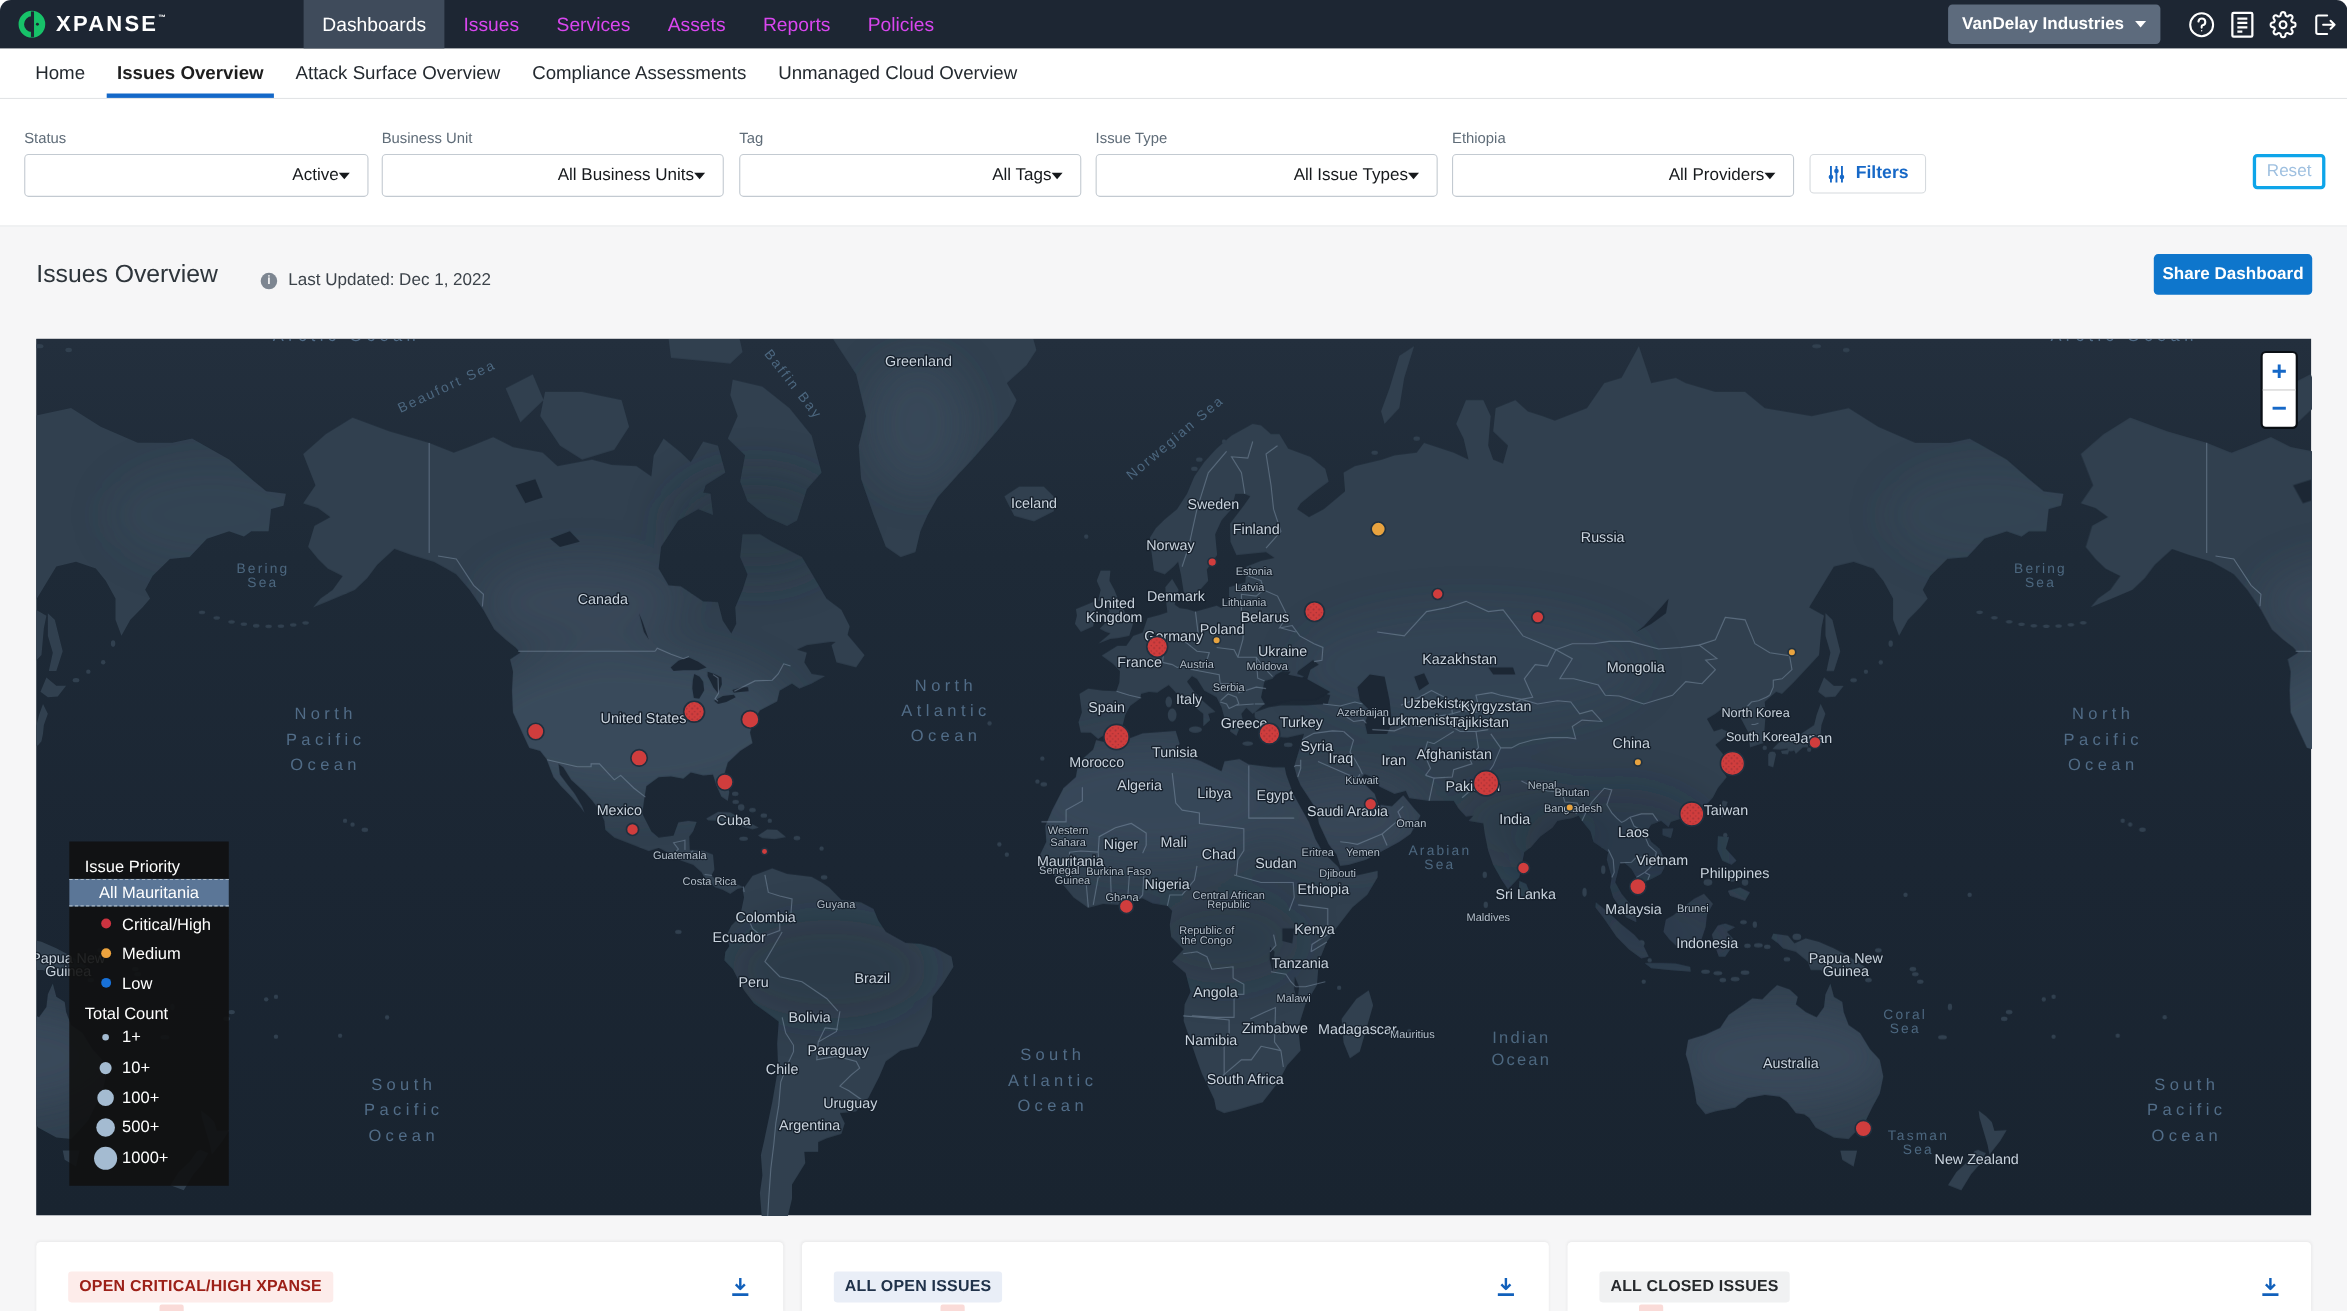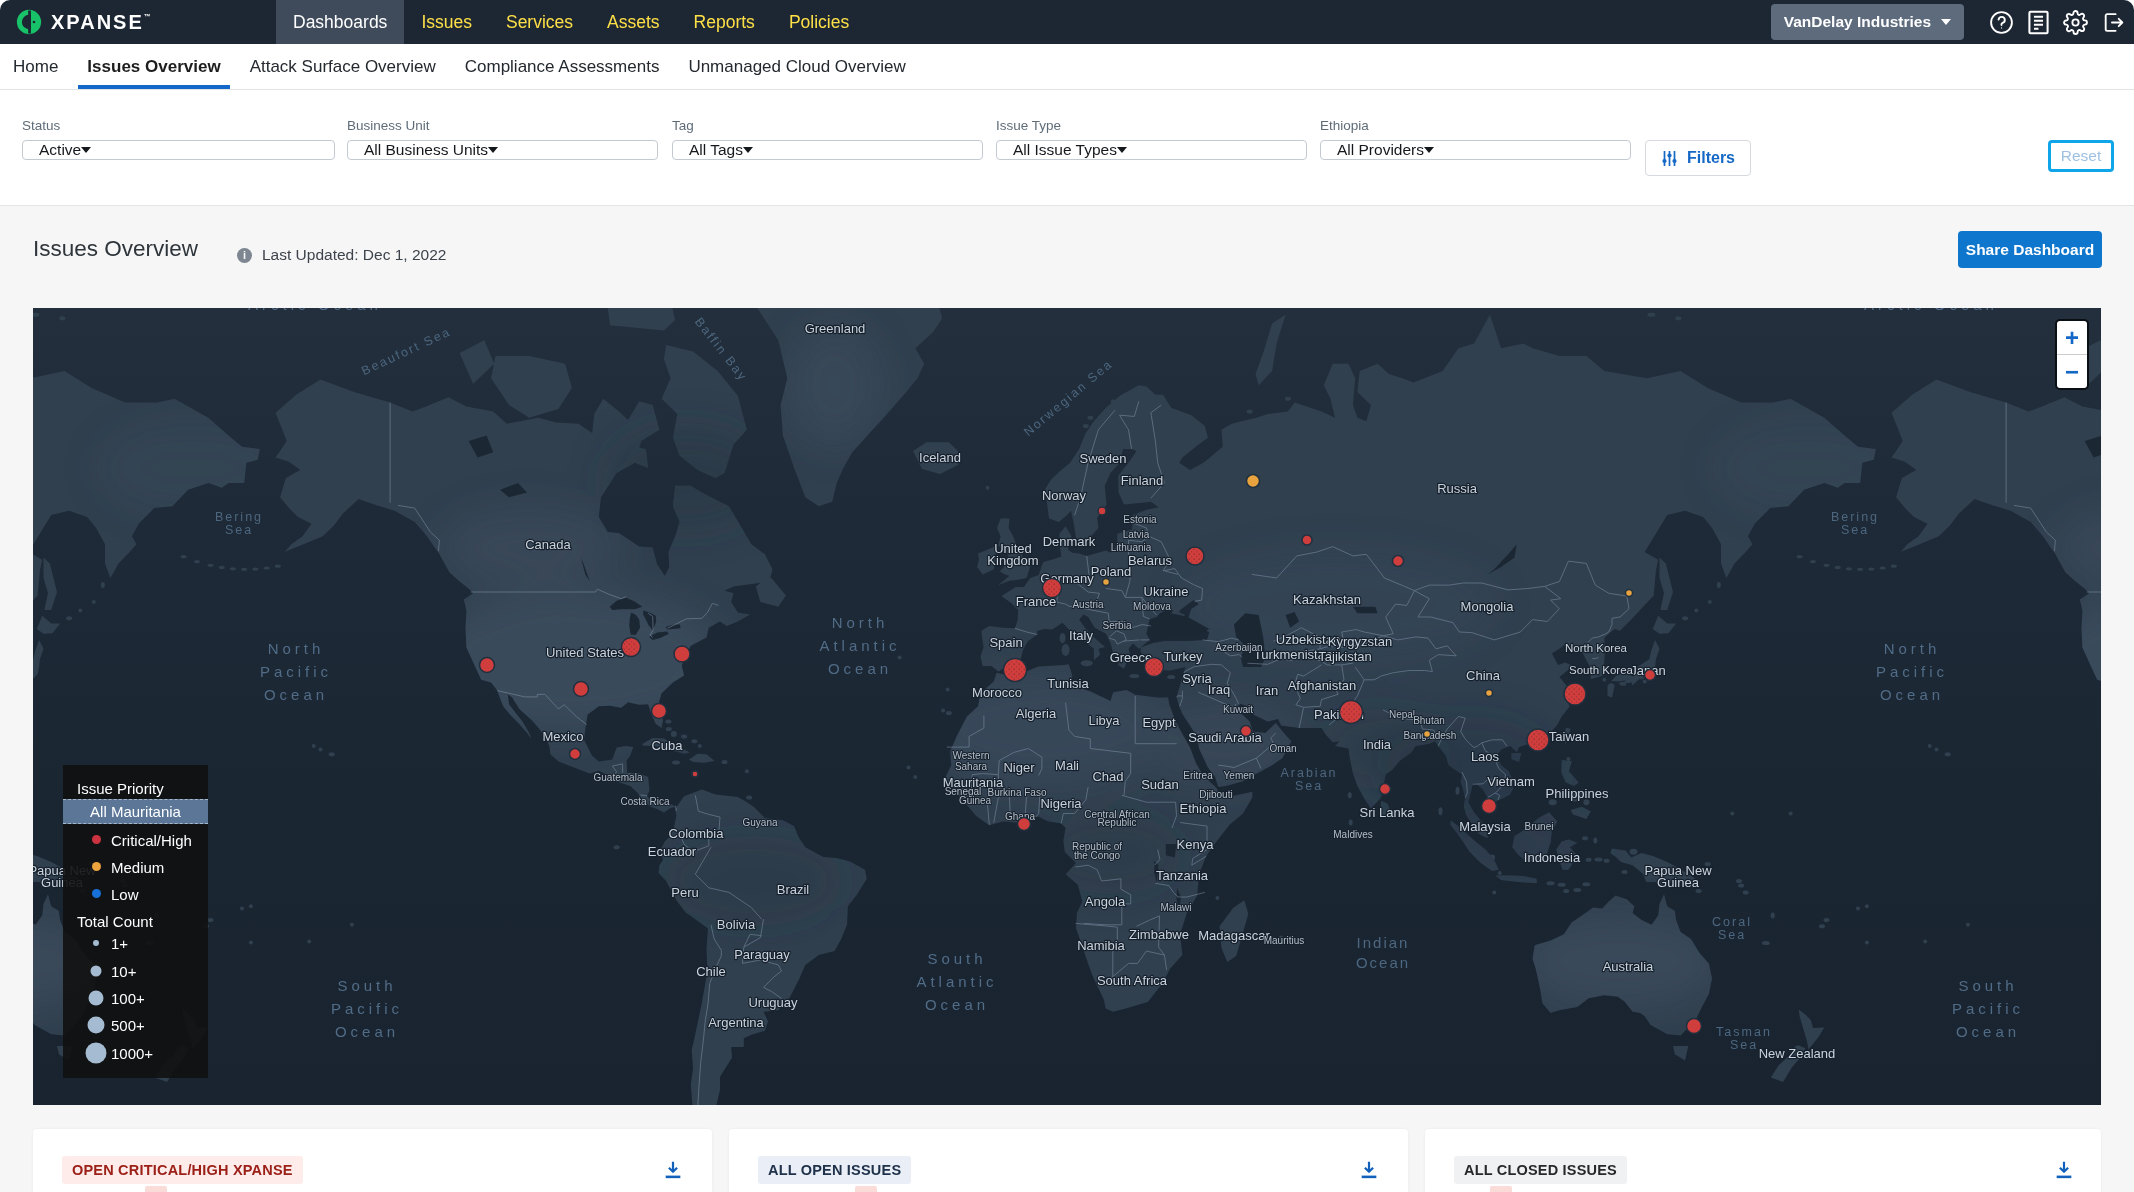--- a/index.html
+++ b/index.html
@@ -4,34 +4,34 @@
 <style>
 *{margin:0;padding:0;box-sizing:border-box}
 html,body{width:2134px;height:1192px;background:#fff;font-family:"Liberation Sans",sans-serif;overflow:hidden}
 .page{width:2134px;height:1192px;border-radius:10px 10px 0 0;overflow:hidden;position:relative;background:#f6f6f7}
 
 .topnav{height:44px;background:#1d2633;display:flex;align-items:stretch;position:relative}
 .logo{display:flex;align-items:center;gap:9px;padding-left:16px;width:276px}
 .logotext{color:#fff;font-weight:bold;font-size:20px;letter-spacing:2px}
 .logotext sup{font-size:7px;letter-spacing:0;vertical-align:10px}
 .navitems{display:flex;align-items:stretch}
-.navitem{display:flex;align-items:center;padding:0 17px;color:#fde047;font-size:17.5px}
+.navitem{display:flex;align-items:center;padding:0 17px;color:#d946ef;font-size:17.5px}
 .navitem.active{background:#3f4b5b;color:#fff}
 .topright{position:absolute;right:8px;top:0;height:44px;display:flex;align-items:center;gap:13px}
 .tenant{background:#5d6b7d;color:#fff;font-size:15.5px;font-weight:bold;border-radius:4px;height:36px;display:flex;align-items:center;padding:0 13px;gap:10px;margin-right:12px}
 .caret{width:0;height:0;border-left:5.5px solid transparent;border-right:5.5px solid transparent;border-top:6px solid #fff;display:inline-block}
 
-.subnav{height:46px;background:#fff;border-bottom:1px solid #e2e4e6;display:flex;align-items:stretch;padding-left:4px}
+.subnav{height:46px;background:#fff;border-bottom:1px solid #e2e4e6;display:flex;align-items:stretch;padding-left:23px}
 .subitem{display:flex;align-items:center;padding:0 9px;margin-right:11px;color:#23292f;font-size:17px;position:relative}
 .subitem.active{color:#1564bd;font-weight:bold;color:#1e1e1e}
 .subitem.active:after{content:"";position:absolute;left:0;right:0;bottom:0;height:4px;background:#1468c8}
 
 .filters{background:#fff;padding:14px 22px 18px 22px;border-bottom:1px solid #e2e4e6;position:relative;height:116px}
 .fl{position:absolute;top:28px;font-size:13.5px;color:#5f6c78}
-.fsel{position:absolute;top:50px;height:20px;border:1px solid #c3cad1;border-radius:4px;background:#fff;font-size:15.5px;color:#16191c;display:flex;align-items:center;padding:0 16px;justify-content:flex-start}
+.fsel{position:absolute;top:50px;height:39px;border:1px solid #c3cad1;border-radius:4px;background:#fff;font-size:15.5px;color:#16191c;display:flex;align-items:center;padding:0 16px;justify-content:flex-end}
 .fsel .caret{border-top-color:#16191c;border-left-width:5px;border-right-width:5px}
 .fbtn{position:absolute;top:50px;height:32px;border:1px solid #d6dade;border-radius:4px;display:flex;align-items:center;gap:9px;padding:17px 15px;color:#1668c7;font-size:16px;font-weight:bold}
 .reset{position:absolute;top:50px;right:20px;width:66px;height:32px;border:3px solid #0ea5e9;border-radius:4px;color:#9fc0e0;font-size:15.5px;display:flex;align-items:center;justify-content:center}
 
 .headrow{height:64px;position:relative;background:#f6f6f7}
 .title{position:absolute;left:33px;top:30px;font-size:22.5px;color:#2e353b}
 .info{position:absolute;left:237px;top:42px;width:15px;height:15px;border-radius:50%;background:#7d8691;color:#f6f6f7;font-size:11px;font-weight:bold;text-align:center;line-height:15px}
 .updated{position:absolute;left:262px;top:40px;font-size:15.5px;color:#3c434a}
 .share{position:absolute;right:32px;top:25px;width:144px;height:37px;background:#0e76cc;border-radius:4px;color:#fff;font-size:15.5px;font-weight:bold;display:flex;align-items:center;justify-content:center}
 

